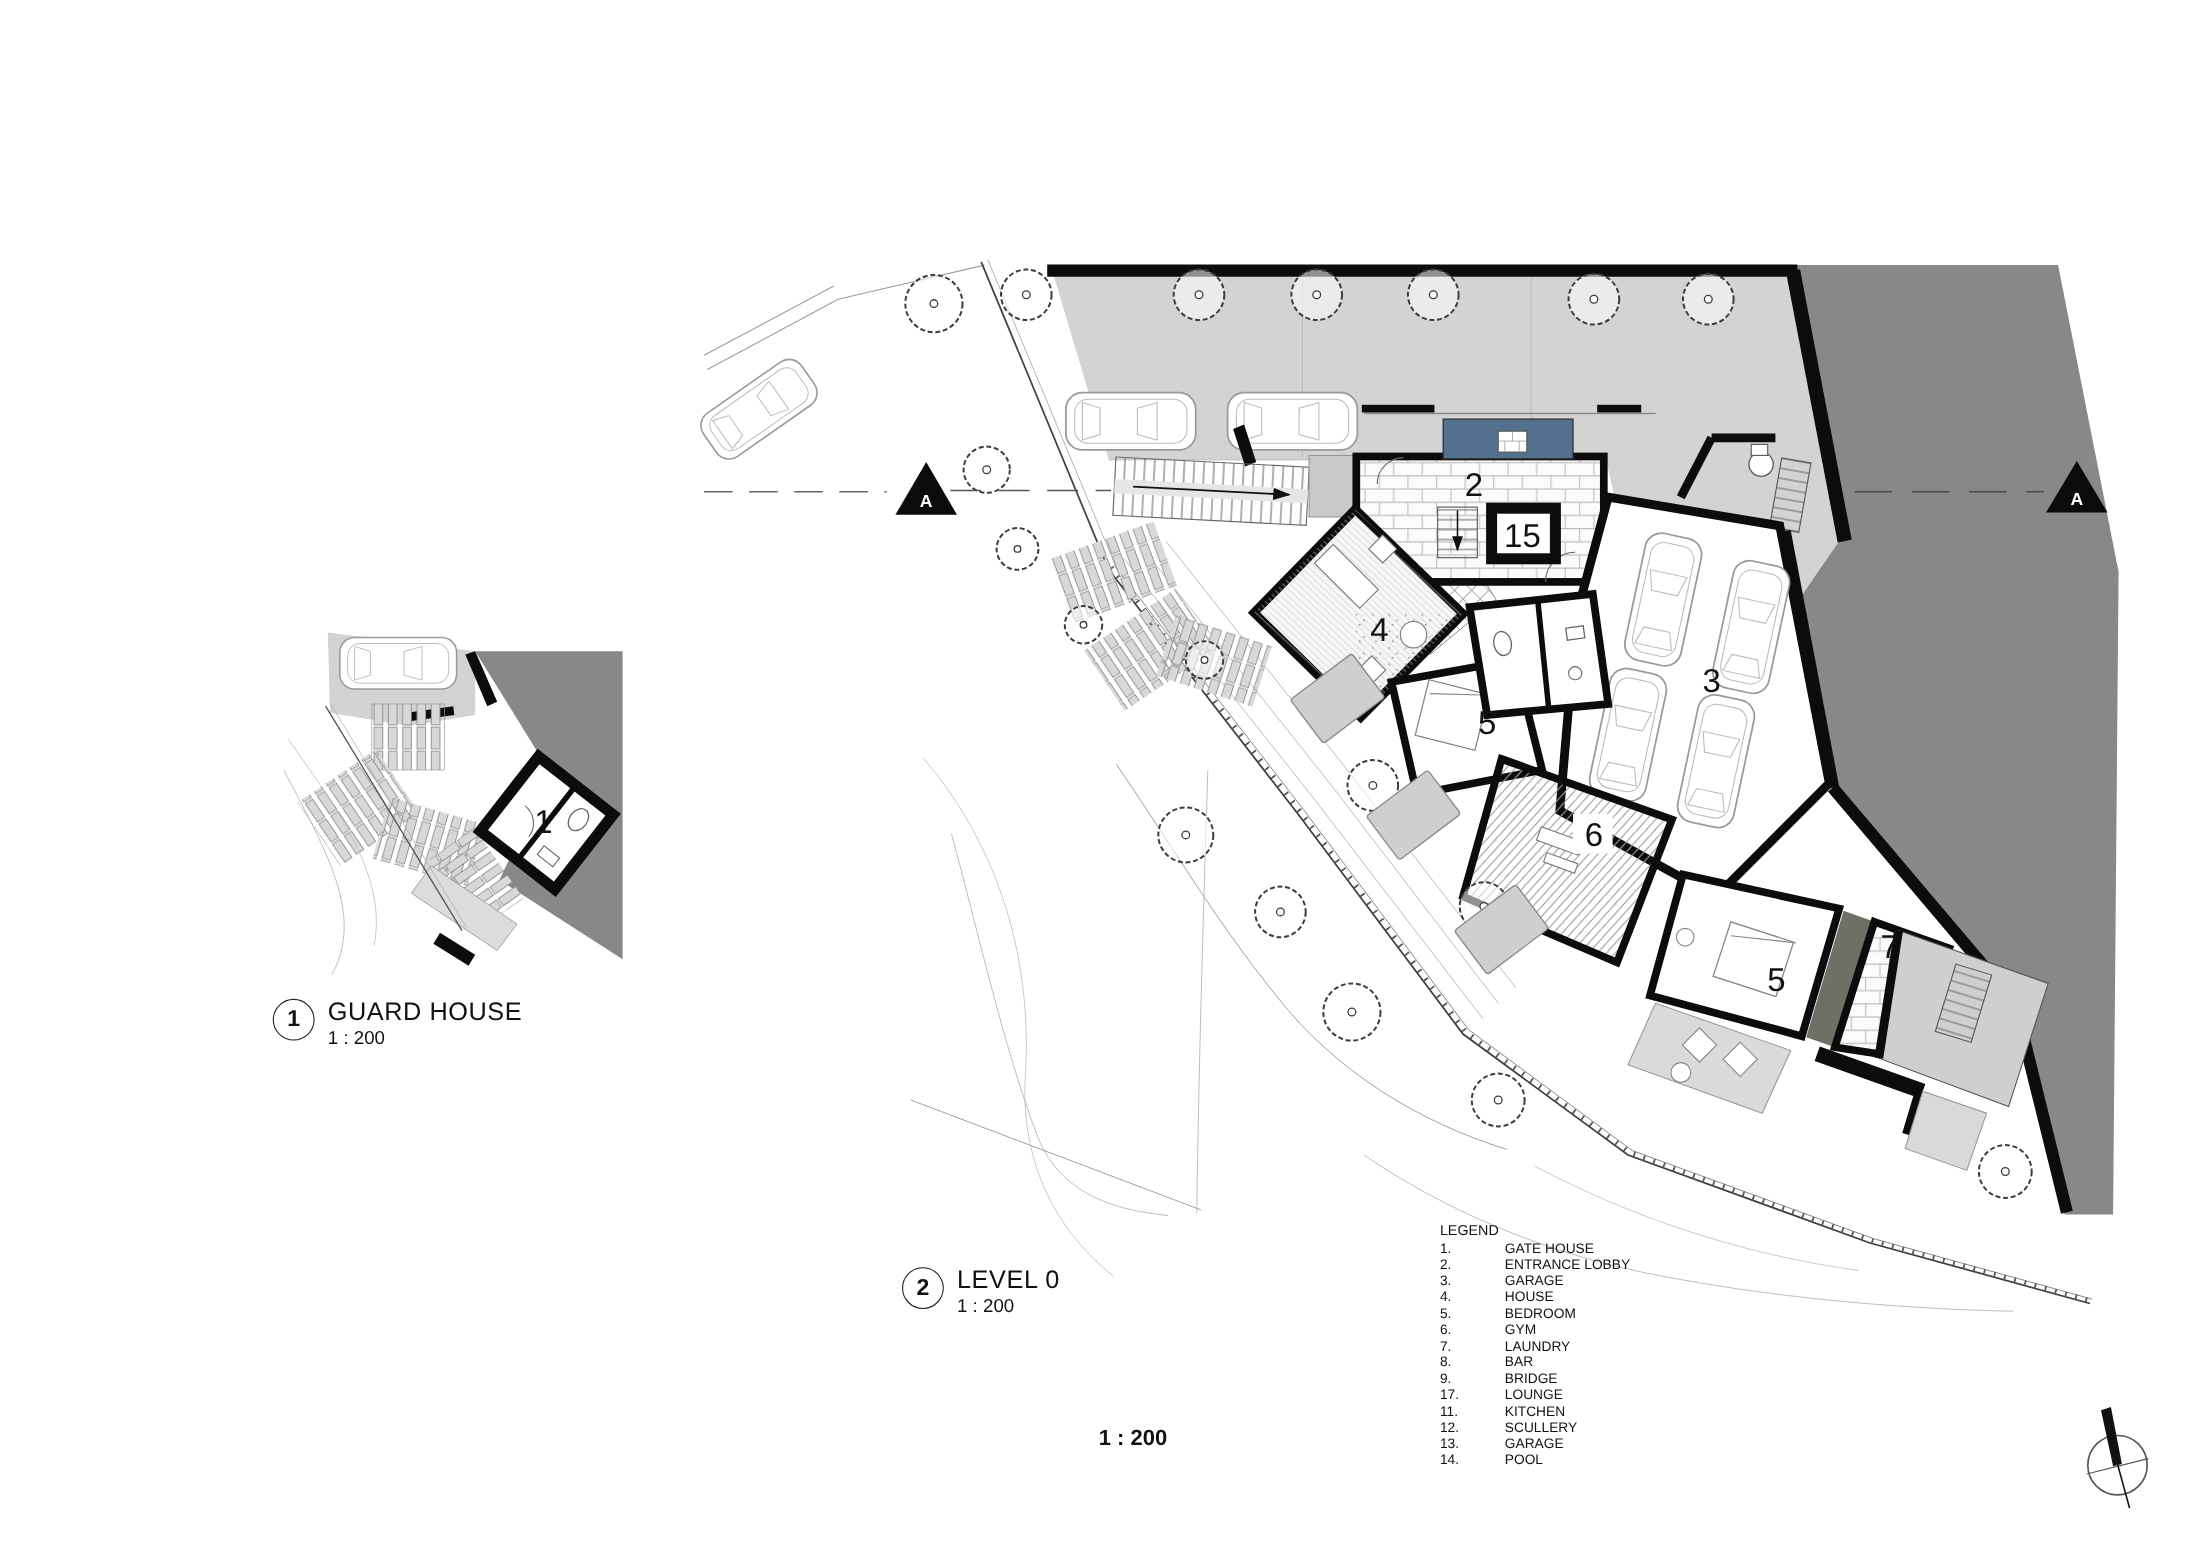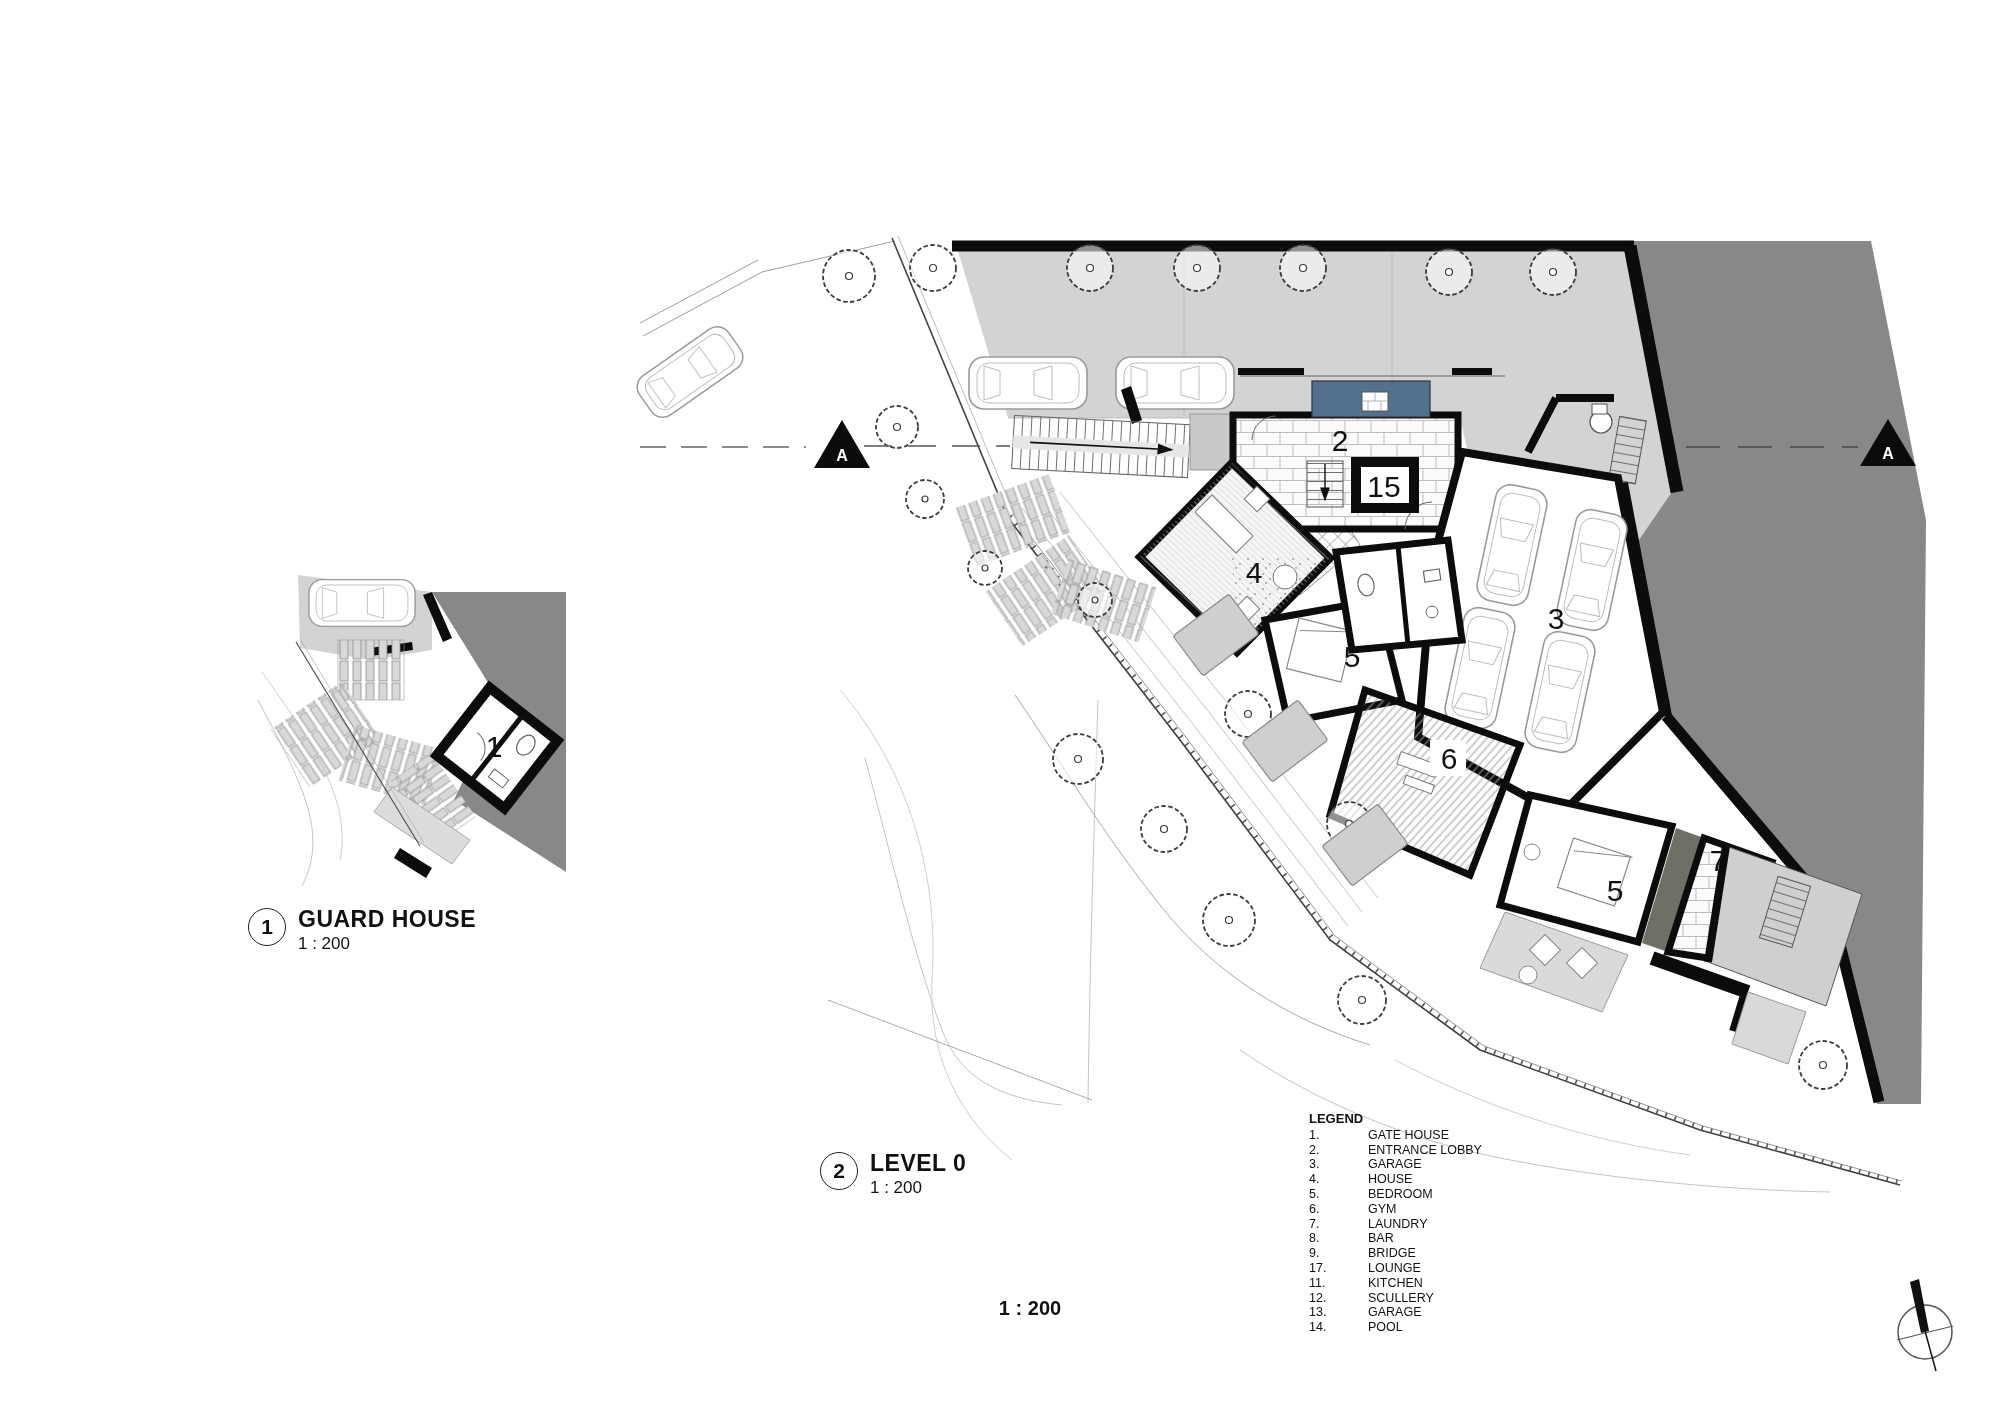--- a/index.html
+++ b/index.html
@@ -4,27 +4,27 @@
 <style>
   html,body{margin:0;padding:0;background:#fff;}
   #sheet{position:relative;width:2000px;height:1415px;background:#fff;overflow:hidden;
          font-family:"Liberation Sans", sans-serif;color:#111;}
   #plan-svg{position:absolute;left:0;top:0;}
   .overlay{position:absolute;}
   .view-label{display:flex;align-items:flex-start;gap:12px;}
   .view-circle{width:36px;height:36px;border:1.6px solid #222;border-radius:50%;
                display:flex;align-items:center;justify-content:center;
                font-weight:bold;font-size:21px;}
-  .view-title{font-weight:bold;font-size:23px;letter-spacing:.5px;line-height:1.0;}
+  .view-title{font-weight:normal;font-size:23px;letter-spacing:.5px;line-height:1.0;}
   .view-scale{font-size:17px;margin-top:3px;}
   #sheet-title-block{left:880px;top:1250px;width:300px;text-align:center;}
   .sheet-title{font-weight:bold;font-size:39px;letter-spacing:1px;}
   .sheet-scale{font-weight:bold;font-size:20px;margin-top:47px;}
   #legend-block{left:1309px;top:1112px;font-size:12.5px;line-height:14.8px;}
-  .legend-heading{font-weight:bold;font-size:13px;margin-bottom:1px;}
+  .legend-heading{font-weight:normal;font-size:13px;margin-bottom:1px;}
   .legend-row{display:flex;}
   .legend-num{width:59px;}
   svg text{font-family:"Liberation Sans",sans-serif;}
   .room-num{font-size:30px;fill:#111;text-anchor:middle;}
   .sectA{font-size:16px;font-weight:bold;fill:#fff;text-anchor:middle;}
 </style>
 </head>
 <body>
 
 <div id="sheet">

